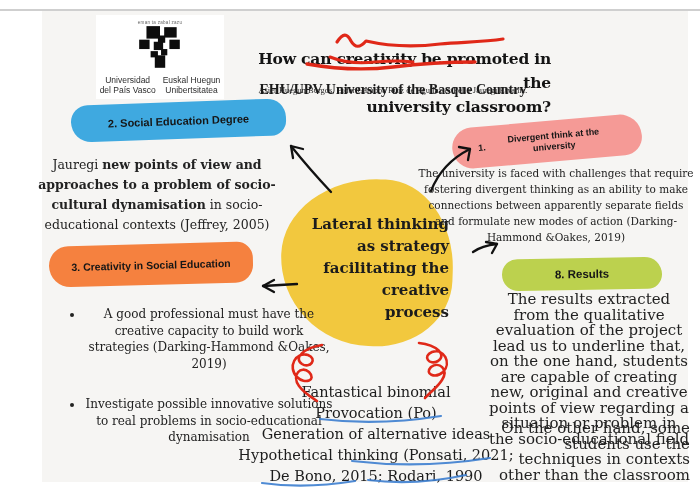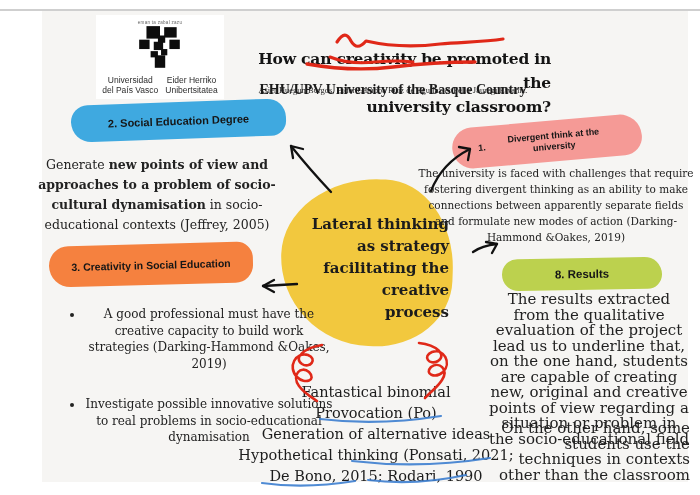--- a/index.html
+++ b/index.html
@@ -78,21 +78,21 @@
         <rect x="66" y="26" width="20" height="18"></rect>
         <rect x="50" y="44" width="12" height="12"></rect>
         <rect x="30" y="48" width="14" height="12"></rect>
         <rect x="38" y="56" width="20" height="24"></rect>
       </g>
     </svg>
   </div>
   <div id="logo-names">
     <span class="pre">Universidad
 del País Vasco</span>
-    <span class="pre">Eider Herriko
+    <span class="pre">Euskal Huegun
 Unibertsitatea</span>
   </div>
 </div>
 
 <div id="page-title" class="pre">How can creativity be promoted in the
 university classroom?</div>
 <div id="authors-line">Asier Huegun Burgos, Eider Gamboa Ruiz de Eguilaz &amp; Pello Jauregi Etxaniz.</div>
 <div id="affiliation-line">EHU/UPV University of the Basque Country</div>
 
 <div id="blob-degree" class="blob">
@@ -110,21 +110,21 @@
   <span>8. Results</span>
 </div>
 
 <div id="blob-lateral"></div>
 <div id="blob-lateral-label" class="pre">Lateral thinking
 as strategy
 facilitating the
 creative
 process</div>
 
-<div id="degree-body" class="para"><span>Generate </span><b>new points of view and approaches to a problem of socio-cultural dynamisation</b><span> in socio-educational contexts (Jeffrey, 2005)</span></div>
+<div id="degree-body" class="para"><span>Jauregi </span><b>new points of view and approaches to a problem of socio-cultural dynamisation</b><span> in socio-educational contexts (Jeffrey, 2005)</span></div>
 
 <div id="divergent-body" class="para">The university is faced with challenges that require fostering divergent thinking as an ability to make connections between apparently separate fields and formulate new modes of action (Darking-Hammond &amp;Oakes, 2019)</div>
 
 <ul id="creativity-bullets">
   <li>A good professional must have the creative capacity to build work strategies (Darking-Hammond &amp;Oakes, 2019)</li>
   <li>Investigate possible innovative solutions to real problems in socio-educational dynamisation</li>
 </ul>
 
 <div id="results-body-1" class="para">The results extracted from the qualitative evaluation of the project lead us to underline that, on the one hand, students are capable of creating new, original and creative points of view regarding a situation or problem in the socio-educational field</div>
 <div id="results-body-2" class="para">On the other hand, some students use the techniques in contexts other than the classroom</div>

